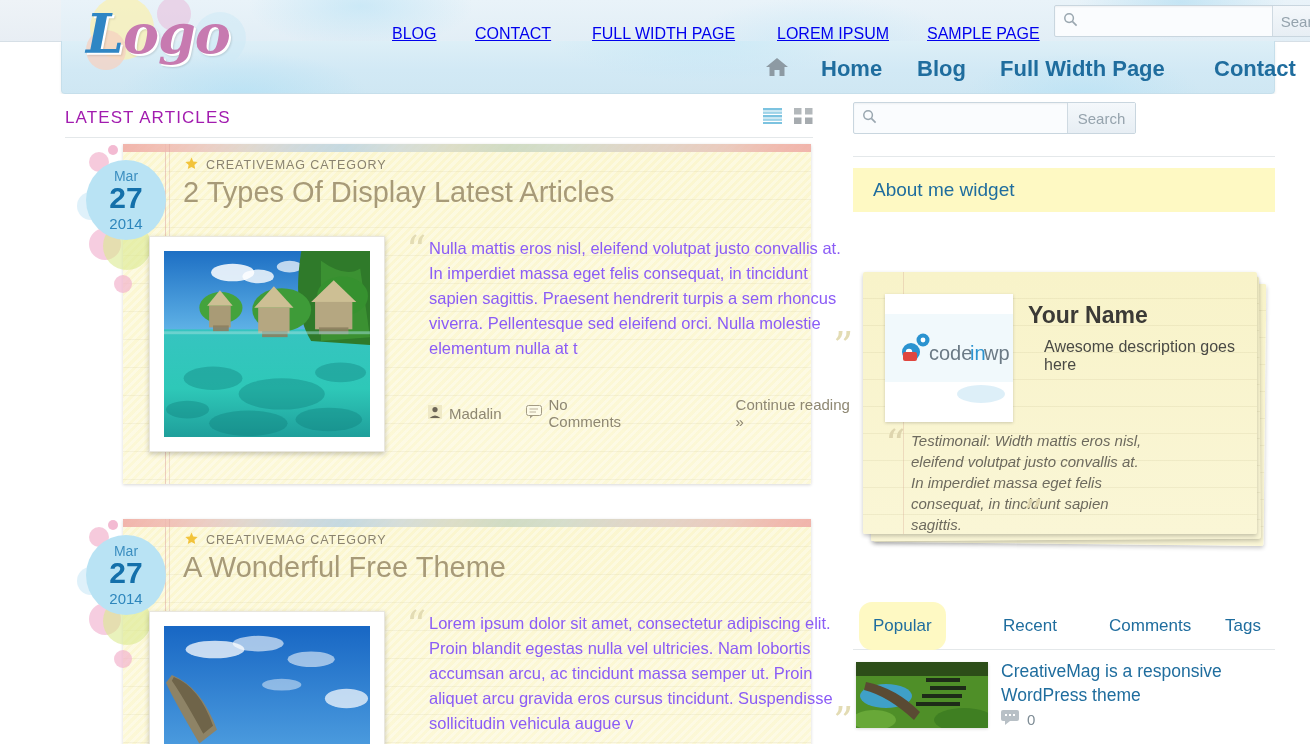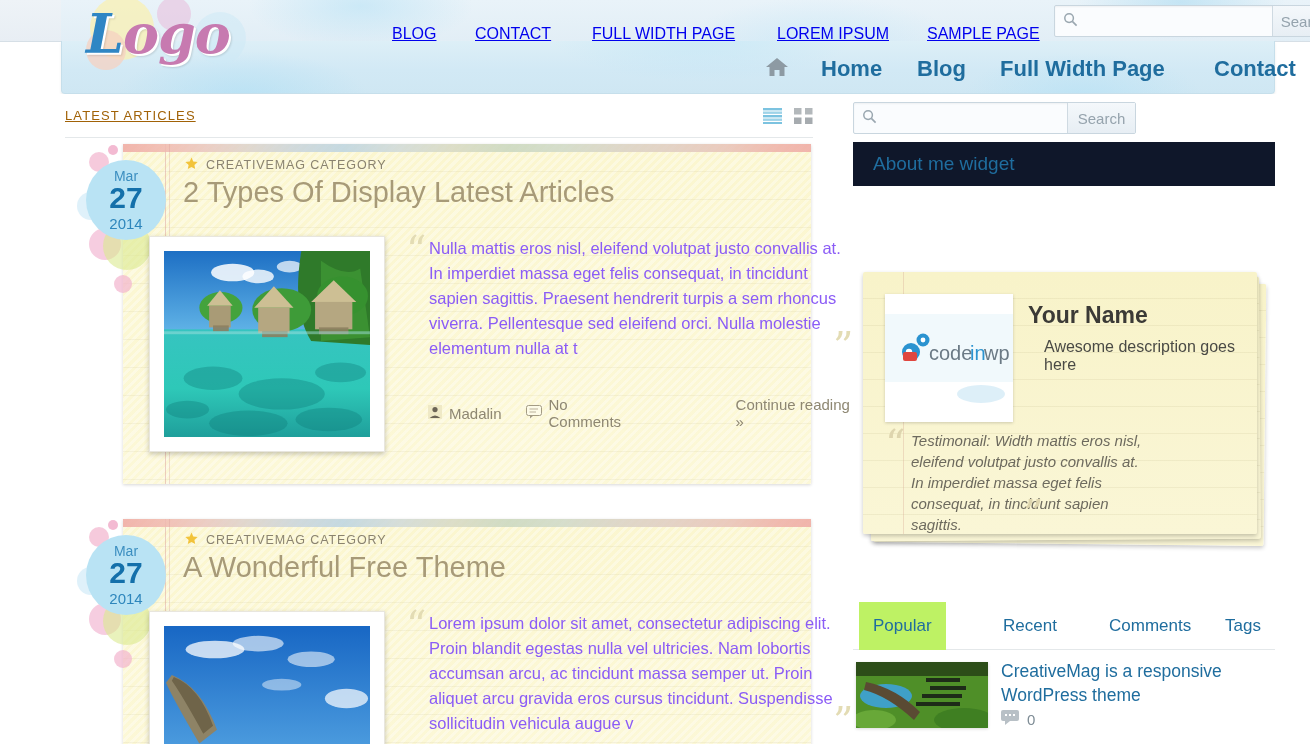--- a/index.html
+++ b/index.html
@@ -87,21 +87,21 @@
 
   .col-main { position: absolute; left: 61px; top: 0; width: 755px; height: 650px; }
   .col-side { position: absolute; left: 853px; top: 0; width: 422px; height: 650px; }
 
   .section-head {
     position: absolute; left: 4px; top: 8px; width: 748px; height: 36px;
     border-bottom: 1px solid #e4e8ea;
   }
   .section-title {
     position: absolute; left: 0; top: 6px;
-    color: #a16207; font-size: 13px; letter-spacing: 1.1px; text-decoration: underline;
+    color: #a21caf; font-size: 17px; letter-spacing: 1.1px;
   }
   .view-toggles { position: absolute; right: 0; top: 6px; display: flex; gap: 12px; align-items: center; }
 
   
   .article { position: absolute; left: 0; width: 755px; }
   .art-paper {
     position: absolute; left: 62px; top: 0; width: 688px; height: 100%;
     background:
       repeating-linear-gradient(to bottom, rgba(0,0,0,0) 0 27px, rgba(170,160,110,.10) 27px 28px),
       repeating-linear-gradient(135deg, rgba(255,255,255,.35) 0 3px, rgba(255,255,255,0) 3px 6px),
@@ -173,22 +173,22 @@
   }
   .side-search .sbtn {
     width: 68px; height: 30px; border: 0; border-left: 1px solid #cfdae2;
     background: linear-gradient(to bottom, #f4f8fb, #e7eef4);
     color: #95a3ad; font-size: 15px; cursor: pointer;
     font-family: "Liberation Sans", sans-serif;
   }
   .side-divider { position: absolute; left: 0; top: 62px; width: 422px; height: 1px; background: #e4e8ea; }
 
   .widget-head {
-    position: absolute; left: 0; top: 48px; width: 422px; height: 44px;
-    background: #0f172a; display: flex; align-items: center;
+    position: absolute; left: 0; top: 74px; width: 422px; height: 44px;
+    background: #fef9c3; display: flex; align-items: center;
   }
   .widget-head span { margin-left: 20px; color: #1f6d9e; font-size: 19px; }
 
   .about-card { position: absolute; left: 10px; top: 178px; width: 402px; height: 272px; }
   .paper-stack {
     position: absolute; border-radius: 2px;
     background:
       repeating-linear-gradient(to bottom, rgba(0,0,0,0) 0 26px, rgba(170,160,110,.13) 26px 27px),
       linear-gradient(to bottom, #f8f3c9 0%, #faf6d6 100%);
     box-shadow: 0 2px 4px rgba(0,0,0,.22);
@@ -209,21 +209,21 @@
     position: absolute; left: 48px; top: 158px; width: 235px;
     color: #6d6a5e; font-size: 15px; font-style: italic; line-height: 21px;
   }
 
   
   .tabs { position: absolute; left: 0; top: 508px; width: 422px; height: 48px; border-bottom: 1px solid #e4e8ea; }
   .tab {
     position: absolute; top: 0; height: 48px; display: flex; align-items: center;
     color: #1f6d9e; font-size: 17px; cursor: pointer; padding: 0 14px;
   }
-  .tab.active { background: #bef264; }
+  .tab.active { background: #fef9c3; border-radius: 13px; }
 
   .pop-post { position: absolute; left: 3px; top: 568px; width: 419px; }
   .pop-thumb { position: absolute; left: 0; top: 0; width: 132px; height: 66px; background: #fff; box-shadow: 0 1px 3px rgba(0,0,0,.15); overflow: hidden; }
   .pop-title { position: absolute; left: 145px; top: -3px; width: 270px; color: #1f6d9e; font-size: 17.5px; line-height: 24px; }
   .pop-meta { position: absolute; left: 145px; top: 48px; display: flex; align-items: center; gap: 8px; color: #7e8c95; font-size: 15px; }
 </style>
 </head>
 <body>
 
 <div class="topbar">

